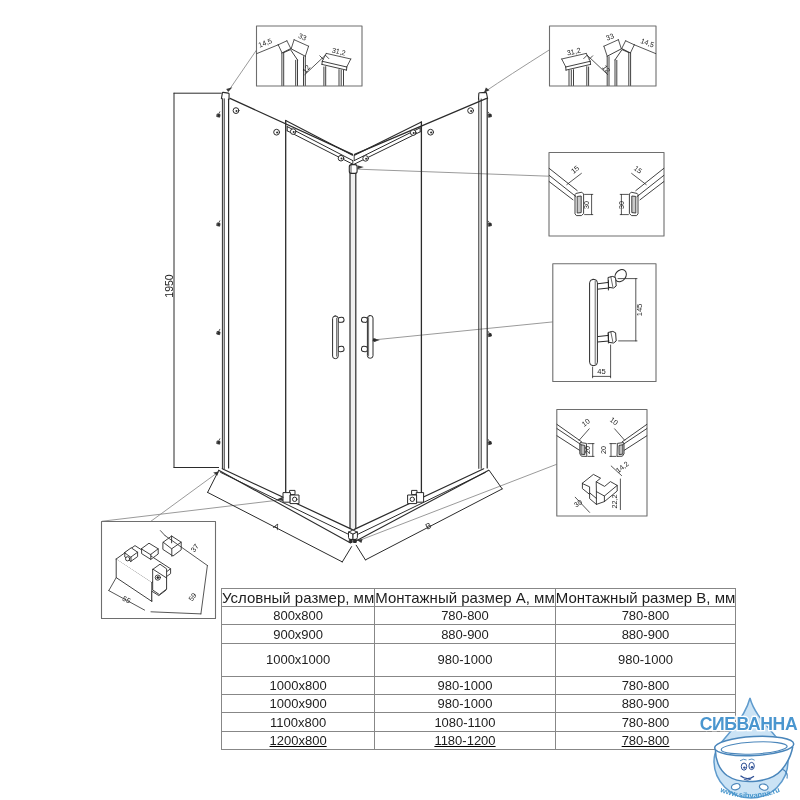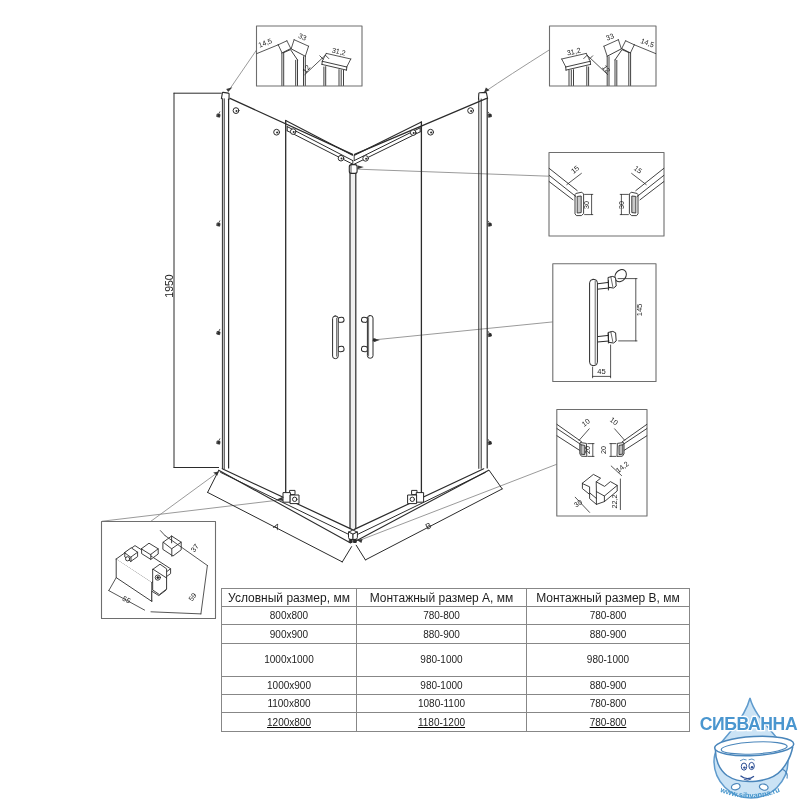--- a/index.html
+++ b/index.html
@@ -1,21 +1,21 @@
 <!DOCTYPE html>
 <html><head>
 <meta charset="utf-8">
 <style>
 html,body{margin:0;padding:0;background:#fff;}
 #page{position:relative;width:800px;height:800px;overflow:hidden;font-family:"Liberation Sans",sans-serif;background:#fff;}
 #page svg.main{position:absolute;left:0;top:0;}
 #tblwrap{position:absolute;left:221px;top:588px;}
 table{border-collapse:collapse;table-layout:fixed;}
-td,th{border:1px solid #878787;text-align:center;vertical-align:middle;padding:0;font-weight:normal;color:#1d1d1d;font-size:10px;white-space:nowrap;}
-th{font-size:12px;}
+td,th{border:1px solid #878787;text-align:center;vertical-align:middle;padding:0;font-weight:normal;color:#1d1d1d;font-size:13px;white-space:nowrap;}
+th{font-size:15px;}
 </style>
 </head>
 <body>
 <div id="page">
 
 <svg class="main" width="800" height="800" viewBox="0 0 800 800" fill="none" stroke-linecap="round" stroke-linejoin="round">
 
 <g stroke="#8f8f8f" stroke-width="0.9">
 <path d="M256.4,50.2 L228.7,90.6"></path>
 <path d="M549.8,49.6 Q508,76 484.8,91.8"></path>
@@ -360,20 +360,25 @@
             <td>900х900</td>
             <td>880-900</td>
             <td>880-900</td>
           </tr>
 <tr style="height:33px;">
             <td>1000х1000</td>
             <td>980-1000</td>
             <td>980-1000</td>
           </tr>
 <tr style="height:18.35px;">
+            <td>1000х800</td>
+            <td>980-1000</td>
+            <td>780-800</td>
+          </tr>
+<tr style="height:18.35px;">
             <td>1000х900</td>
             <td>980-1000</td>
             <td>880-900</td>
           </tr>
 <tr style="height:18.35px;">
             <td>1100х800</td>
             <td>1080-1100</td>
             <td>780-800</td>
           </tr>
 <tr style="height:18.35px;text-decoration:underline;">

